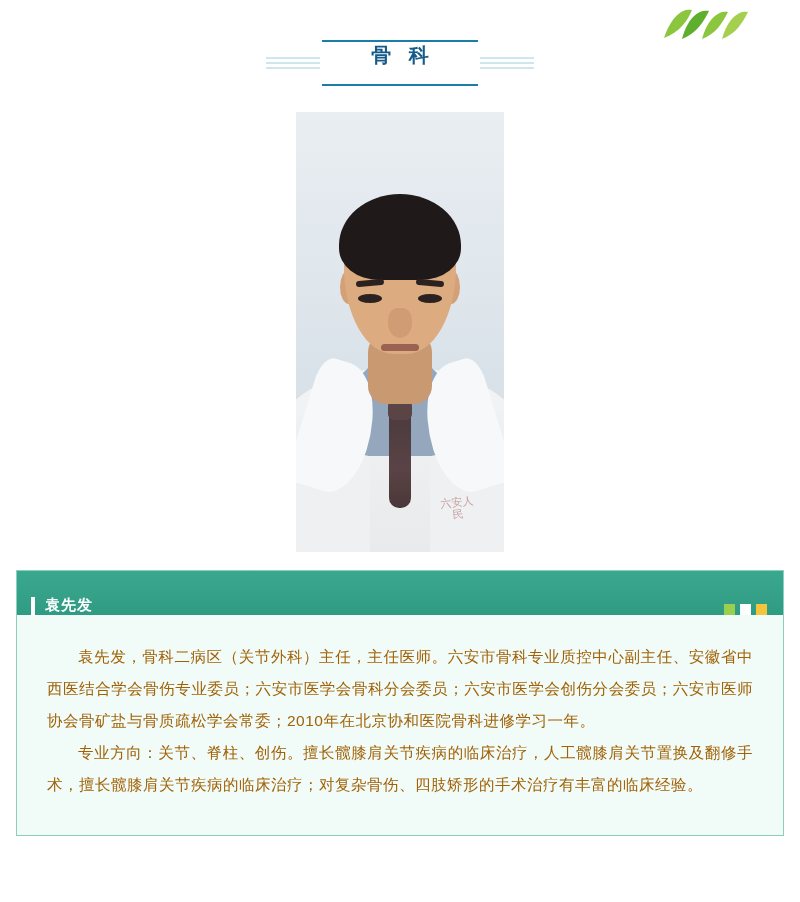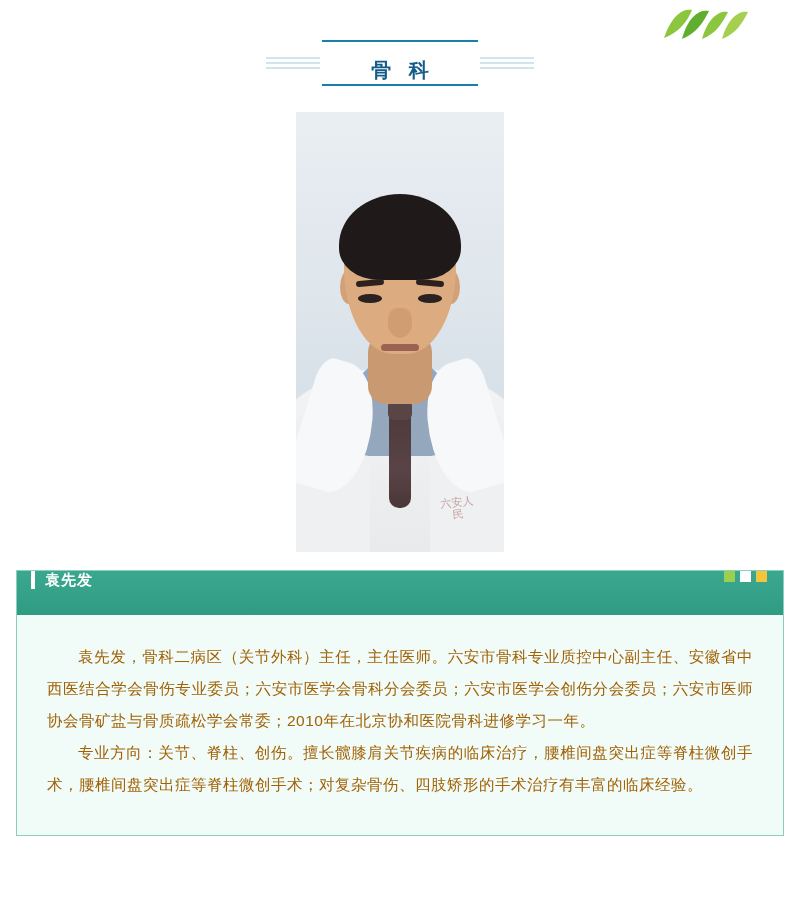--- a/index.html
+++ b/index.html
@@ -31,21 +31,21 @@
     left: 0;
     width: 100%;
     display: flex;
     justify-content: center;
   }
   .title-box {
     position: relative;
     width: 156px;
     height: 42px;
     display: flex;
-    align-items: flex-end;
+    align-items: flex-start;
     justify-content: center;
     background: #ffffff;
     border-top: 2px solid #1a7ea8;
     border-bottom: 2px solid #1a7ea8;
   }
   .title-box::before,
   .title-box::after {
     content: "";
     position: absolute;
     top: 50%;
@@ -225,21 +225,21 @@
     top: 570px;
     width: 768px;
     border: 1px solid #8ccfbe;
     background: #f1fbf7;
     box-sizing: border-box;
   }
   .card-header {
     height: 44px;
     background: linear-gradient(to bottom, #3aa88f 0%, #2f9b82 100%);
     display: flex;
-    align-items: flex-start;
+    align-items: flex-end;
     padding: 0 16px 0 0;
     box-sizing: border-box;
   }
   .card-header-bar {
     width: 4px;
     height: 18px;
     background: #ffffff;
     margin-left: 14px;
     margin-right: 10px;
   }
@@ -316,15 +316,15 @@
     <div class="card-header-bar"></div>
     <div class="card-title">袁先发</div>
     <div class="sq-group">
       <span class="sq" style="background:#9bd04f"></span>
       <span class="sq" style="background:#ffffff"></span>
       <span class="sq" style="background:#f2c53d"></span>
     </div>
   </div>
   <div class="card-body">
     <p class="para">袁先发，骨科二病区（关节外科）主任，主任医师。六安市骨科专业质控中心副主任、安徽省中西医结合学会骨伤专业委员；六安市医学会骨科分会委员；六安市医学会创伤分会委员；六安市医师协会骨矿盐与骨质疏松学会常委；2010年在北京协和医院骨科进修学习一年。</p>
-    <p class="para">专业方向：关节、脊柱、创伤。擅长髋膝肩关节疾病的临床治疗，腰椎间盘突出症等脊柱微创手术，腰椎间盘突出症等脊柱微创手术；对复杂骨伤、四肢矫形的手术治疗有丰富的临床经验。</p>
+    <p class="para">专业方向：关节、脊柱、创伤。擅长髋膝肩关节疾病的临床治疗，人工髋膝肩关节置换及翻修手术，擅长髋膝肩关节疾病的临床治疗；对复杂骨伤、四肢矫形的手术治疗有丰富的临床经验。</p>
   </div>
 </div>
 
 </body></html>

